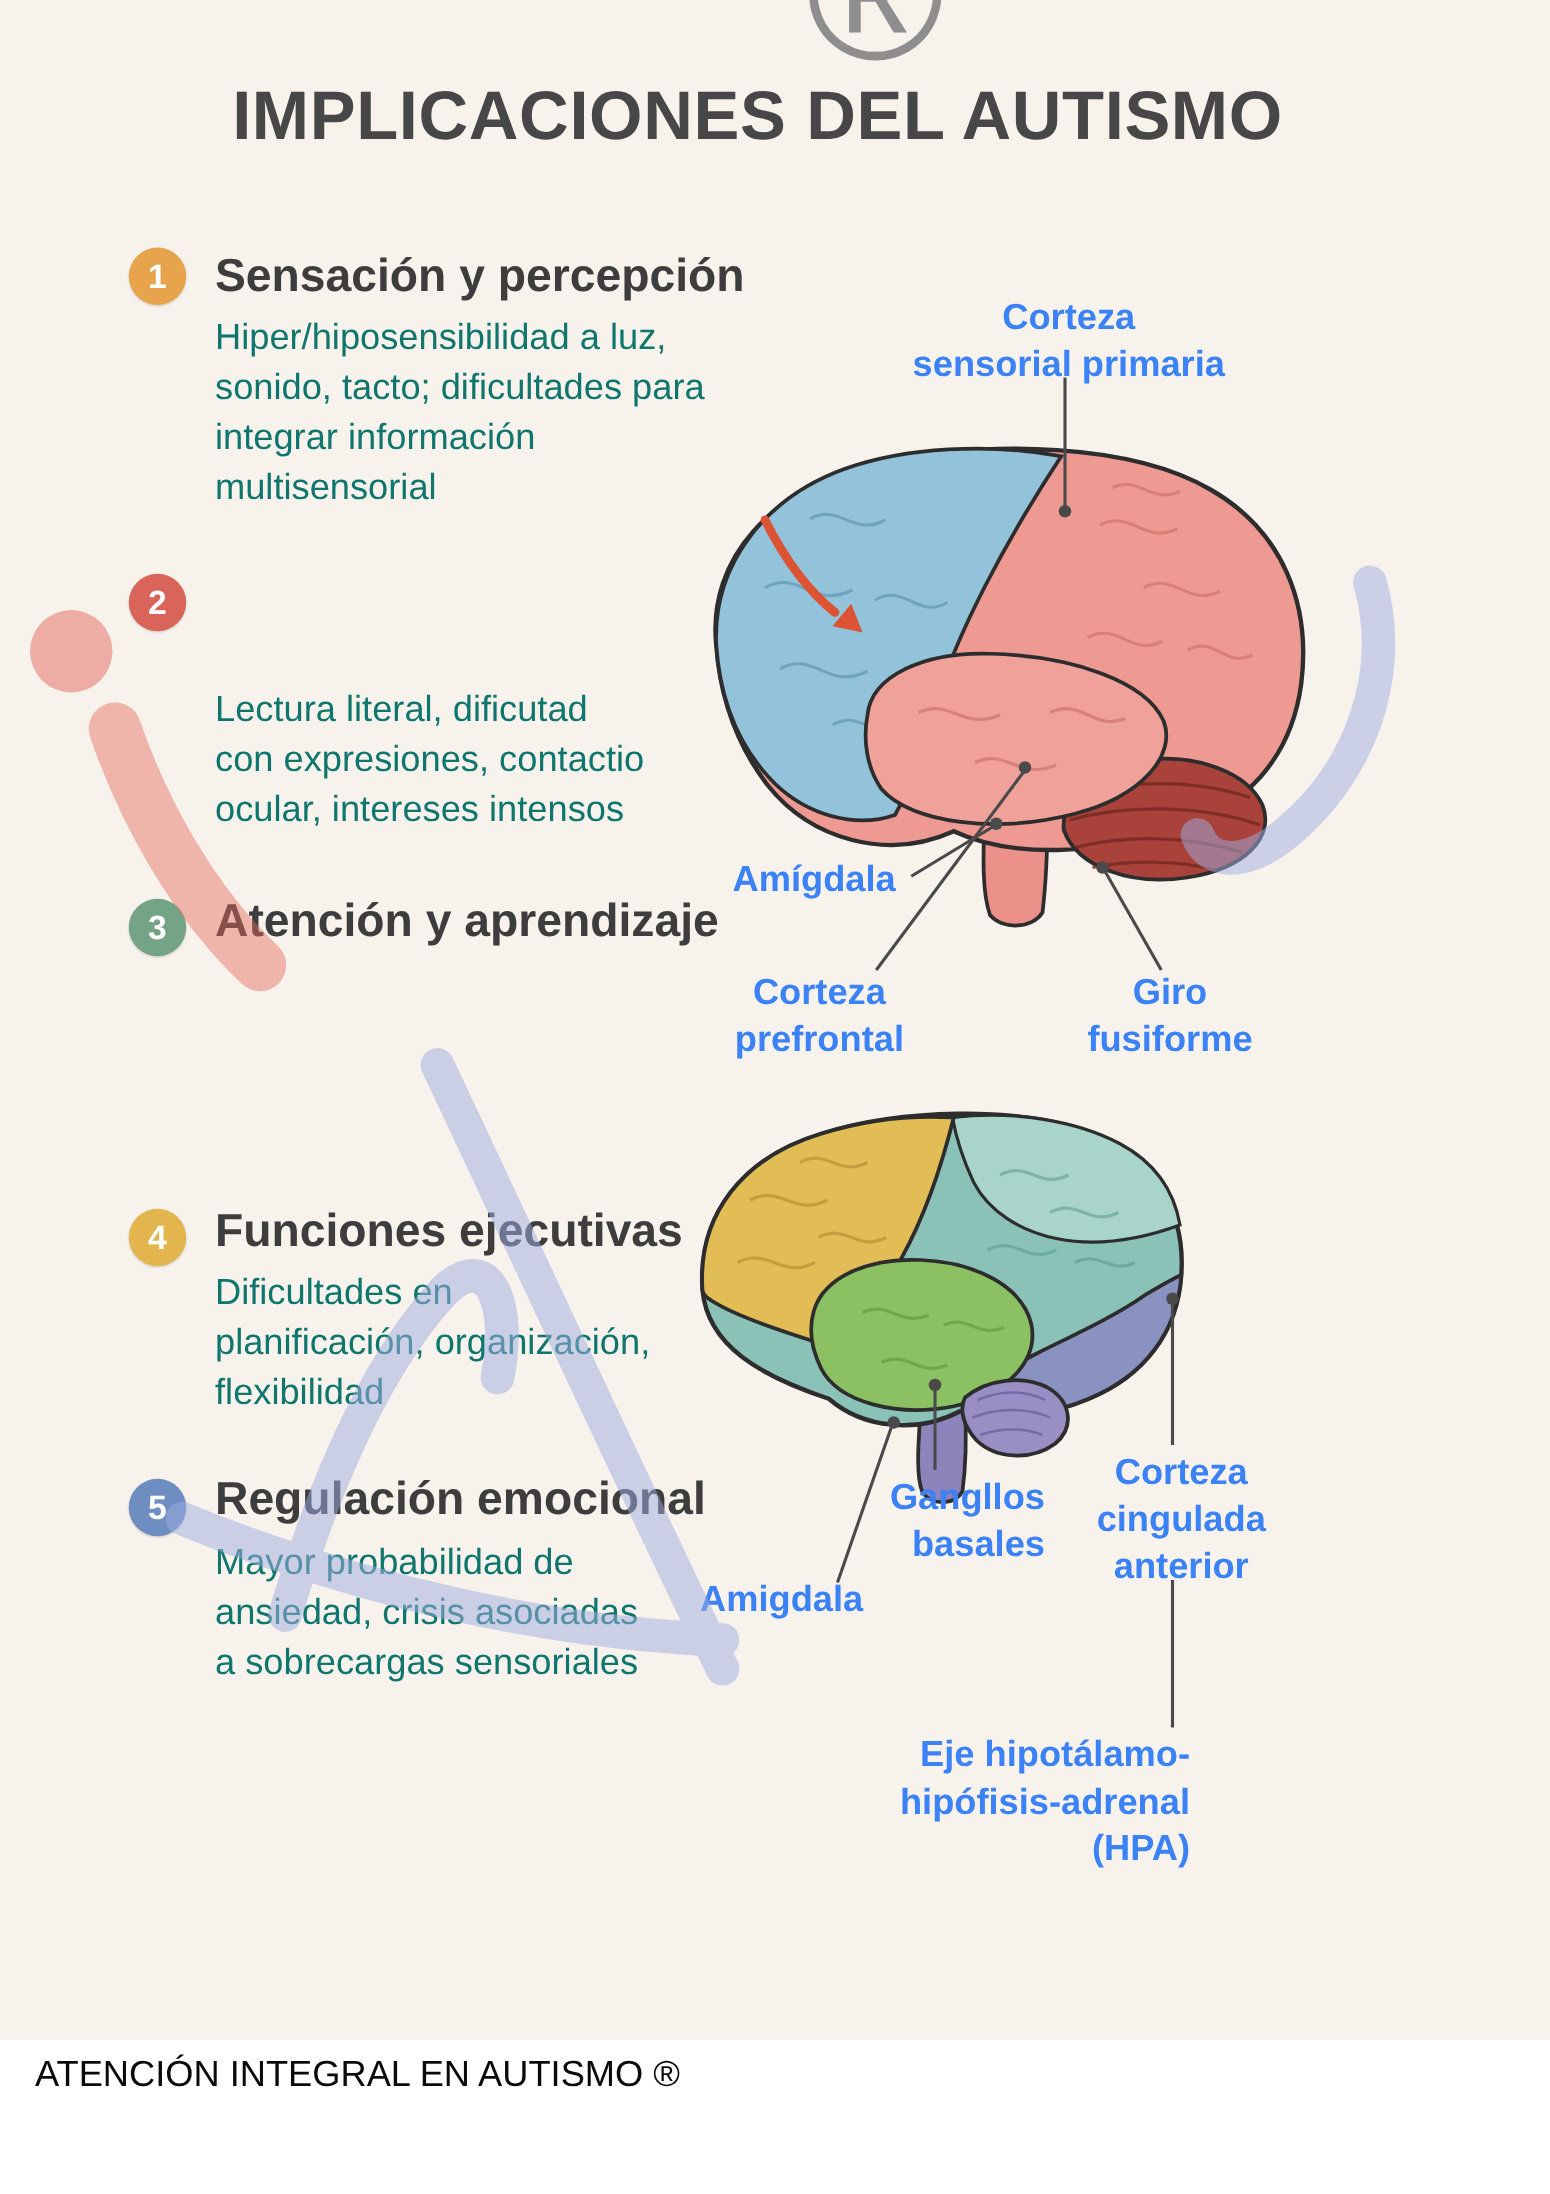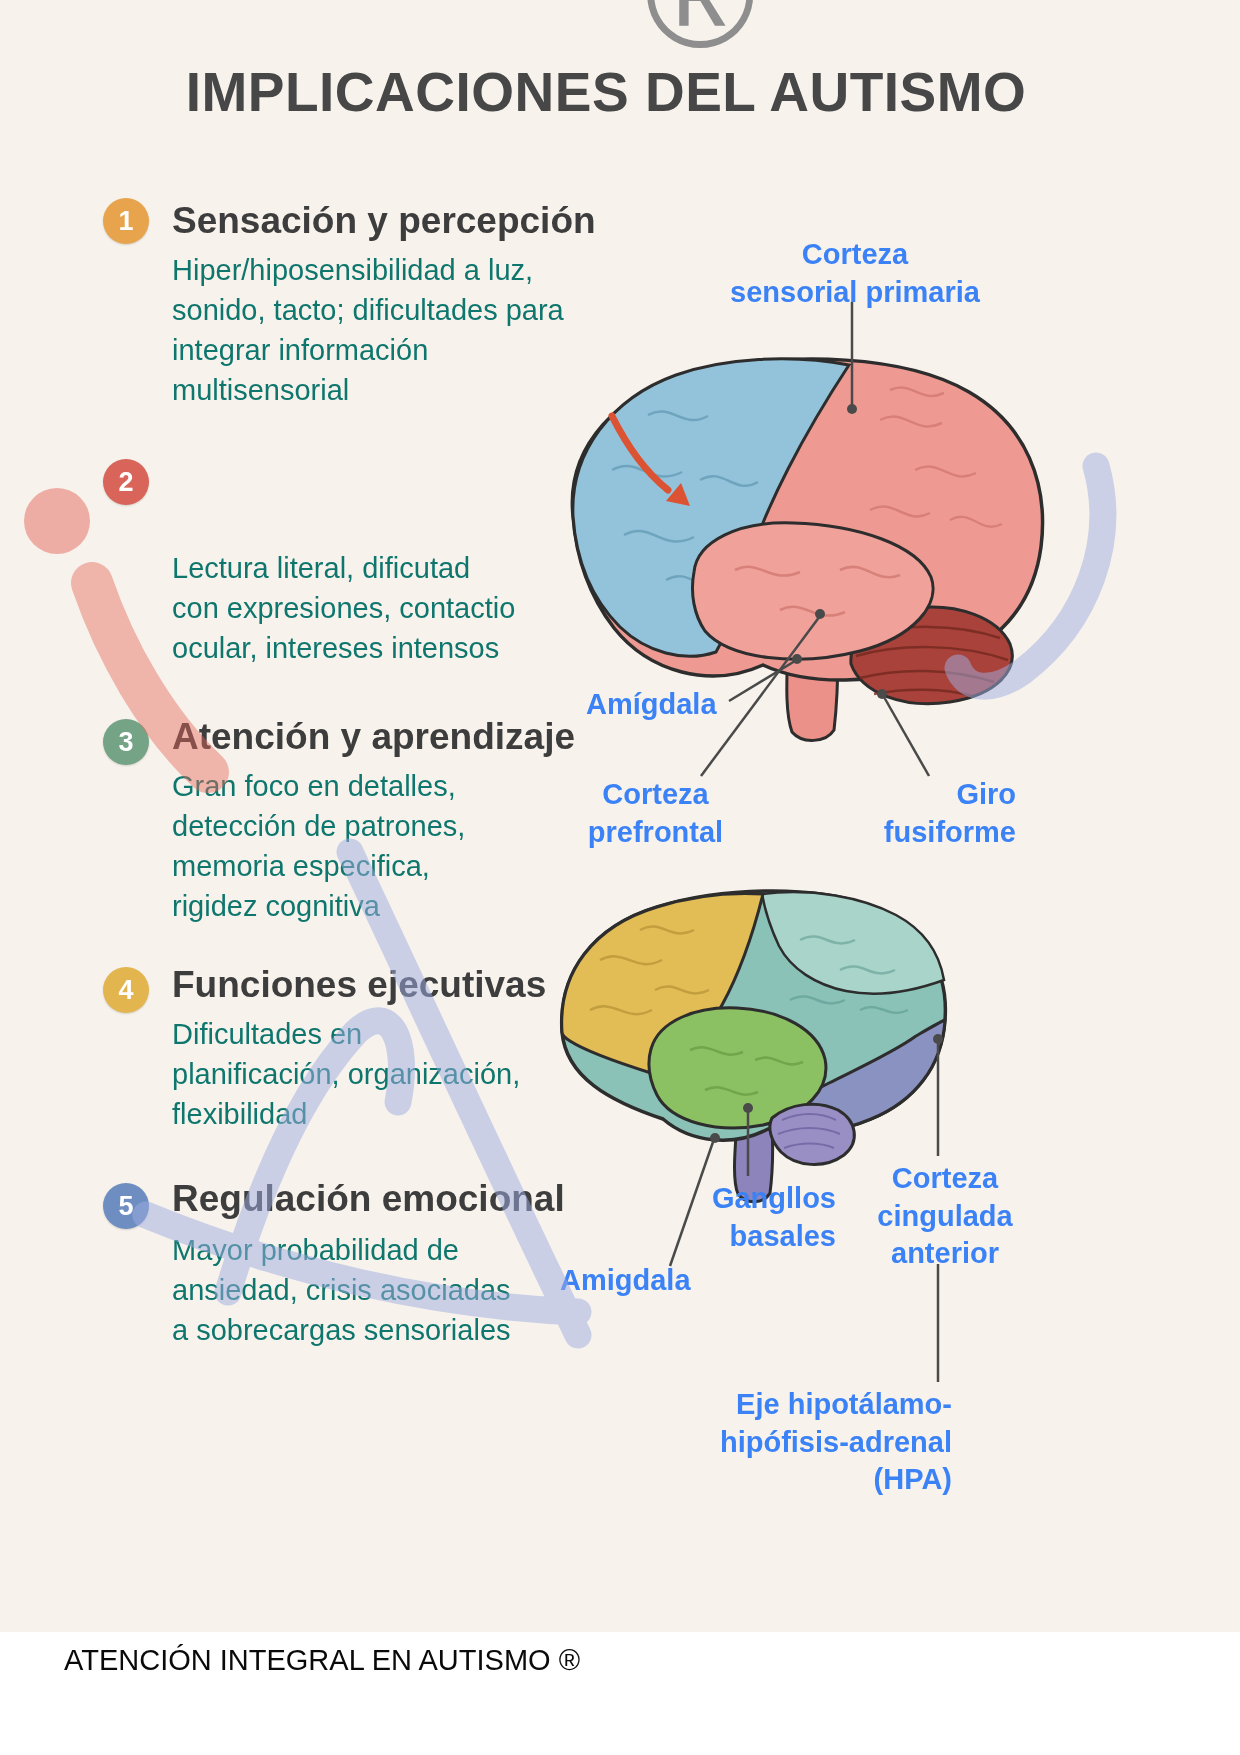--- a/index.html
+++ b/index.html
@@ -41,28 +41,28 @@
   }
   #b1{left:103px;top:198px} #h1{left:172px;top:198px} #t1{left:172px;top:250px}
   #b2{left:103px;top:459px} #h2{left:172px;top:448px} #t2{left:172px;top:548px}
   #b3{left:103px;top:719px} #h3{left:172px;top:714px} #t3{left:172px;top:766px}
   #b4{left:103px;top:967px} #h4{left:172px;top:962px} #t4{left:172px;top:1014px}
   #b5{left:103px;top:1183px} #h5{left:172px;top:1176px} #t5{left:172px;top:1230px}
 
   #lbl-sensorial{left:690px;top:236px;width:330px;text-align:center}
   #lbl-amigdala-top{left:586px;top:686px;width:160px}
   #lbl-prefrontal{left:568px;top:776px;width:175px;text-align:center}
-  #lbl-fusiforme{left:856px;top:776px;width:160px;text-align:right}
+  #lbl-fusiforme{left:856px;top:776px;width:160px;text-align:center}
   #lbl-ganglios{left:668px;top:1180px;width:168px;text-align:right}
   #lbl-cingulada{left:866px;top:1160px;width:158px;text-align:center}
   #lbl-amigdala-bottom{left:560px;top:1262px;width:180px}
   #lbl-hpa{left:680px;top:1386px;width:272px;text-align:right}
 
   #footer-text {
-    position:absolute; left:28px; top:1644px; font-size:29px; color:#0a0a0a;margin-left:36px;
+    position:absolute; left:28px; top:1644px; font-size:29px; color:#0a0a0a;
   }
   svg.layer { position:absolute; left:0; top:0; pointer-events:none; }
 </style>
 </head>
 <body>
 
 <div id="page">
   <div id="poster"></div>
 
   <div id="reg-top">®</div>
@@ -186,24 +186,20 @@
 integrar información
 multisensorial</p>
 
   <div class="badge" id="b2" style="background: rgb(217, 100, 89);">2</div>
   <p class="body-text" id="t2">Lectura literal, dificutad
 con expresiones, contactio
 ocular, intereses intensos</p>
 
   <div class="badge" id="b3" style="background: rgb(116, 163, 133);">3</div>
   <h2 class="heading" id="h3">Atención y aprendizaje</h2>
-  <p class="body-text" id="t3">Gran foco en detalles,
-detección de patrones,
-memoria especifica,
-rigidez cognitiva</p>
 
   <div class="badge" id="b4" style="background: rgb(227, 181, 78);">4</div>
   <h2 class="heading" id="h4">Funciones ejecutivas</h2>
   <p class="body-text" id="t4">Dificultades en
 planificación, organización,
 flexibilidad</p>
 
   <div class="badge" id="b5" style="background: rgb(110, 142, 193);">5</div>
   <h2 class="heading" id="h5">Regulación emocional</h2>
   <p class="body-text" id="t5">Mayor probabilidad de

